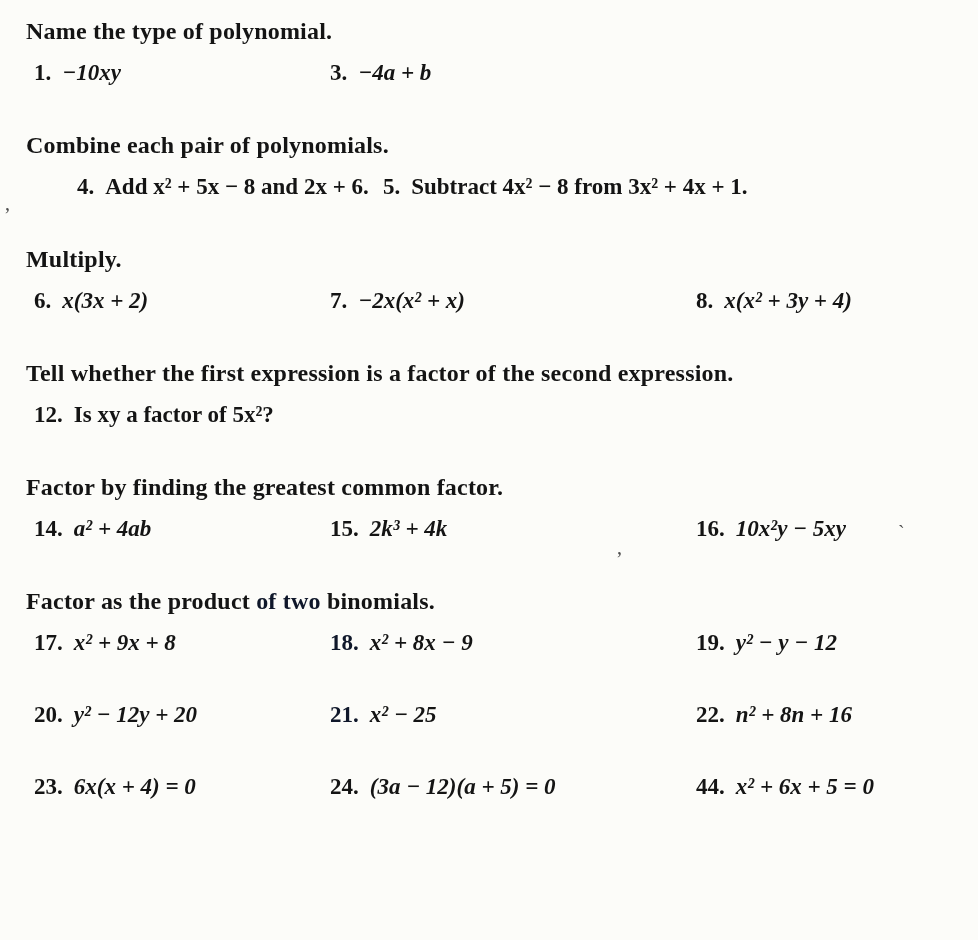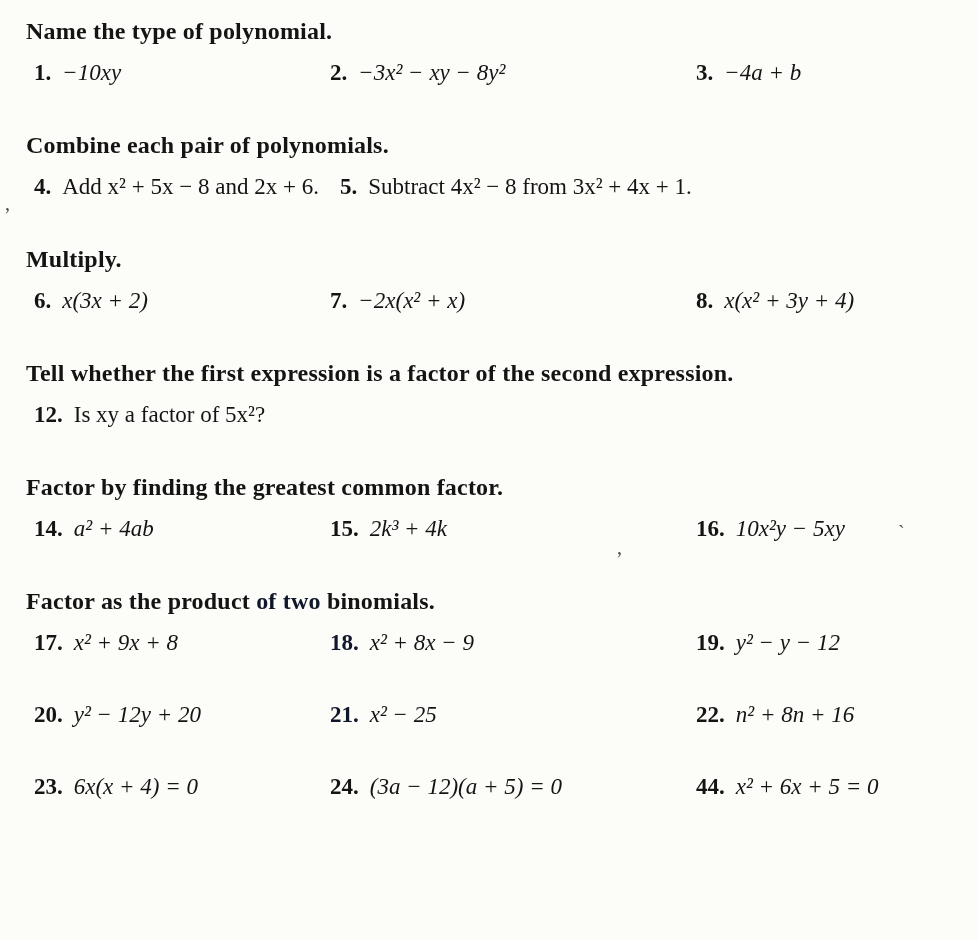--- a/index.html
+++ b/index.html
@@ -20,44 +20,41 @@
     letter-spacing: 0.2px;
   }
   .row {
     display: grid;
     font-size: 23px;
     line-height: 30px;
     margin-bottom: 42px;
     padding-left: 8px;
   }
   .cols-a { grid-template-columns: 296px 366px 1fr; }
-  .cols-b { grid-template-columns: 306px 1fr; }
+  .cols-b { grid-template-columns: 306px 1fr; margin-left: 43px; }
   .cols-c { grid-template-columns: 408px 1fr; }
   .problem { white-space: nowrap; }
   .num { font-weight: 700; margin-right: 11px; }
-  .expr { font-style: italic; }
+  .expr { font-style: italic; font-weight: bold; }
   .expr.prose { font-style: normal; }
   .faded { color: #0f172a; }
   .artifact {
     position: absolute;
     font-size: 20px;
     color: #4a4a4a;
   }
 </style>
 </head>
 <body>
 
 <section class="section">
   <h2 class="heading">Name the type of polynomial.</h2>
   <div class="row cols-a">
     <div class="problem">
       <span class="num">1.</span><span class="expr">−10xy</span>
-    </div>
-    <div class="problem">
-      <span class="num">2.</span><span class="expr">−3x² − xy − 8y²</span>
     </div>
     <div class="problem">
       <span class="num">3.</span><span class="expr">−4a + b</span>
     </div>
   </div>
 </section>
 
 <section class="section">
   <h2 class="heading">Combine each pair of polynomials.</h2>
   <div class="row cols-b">

